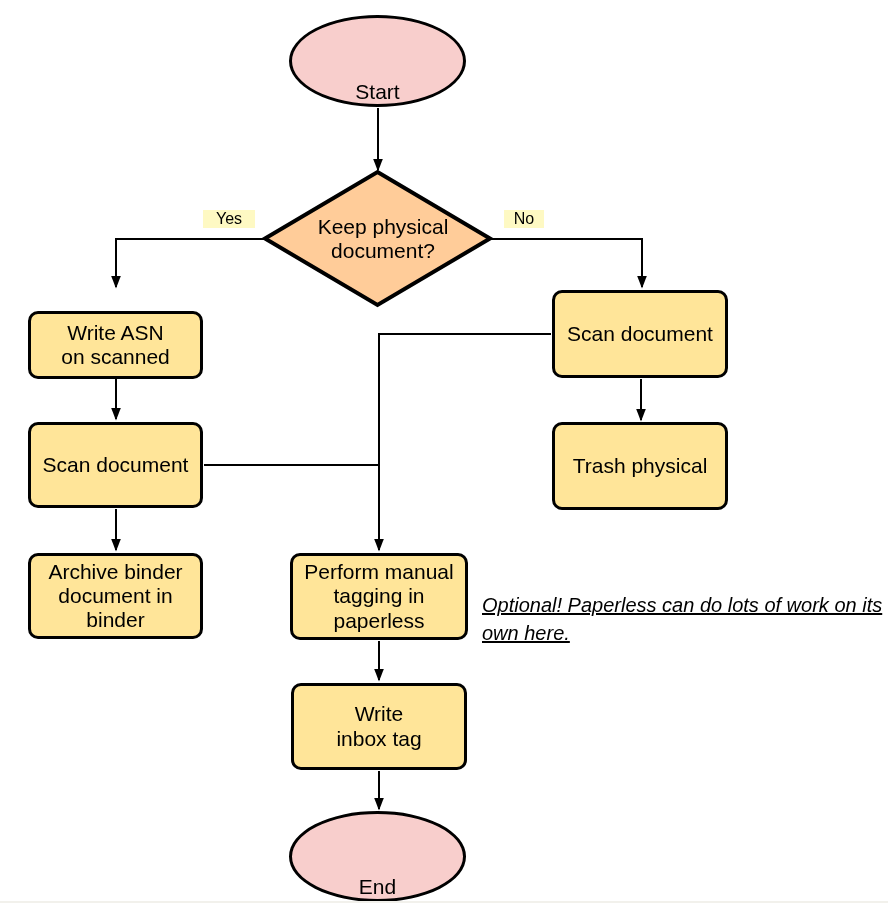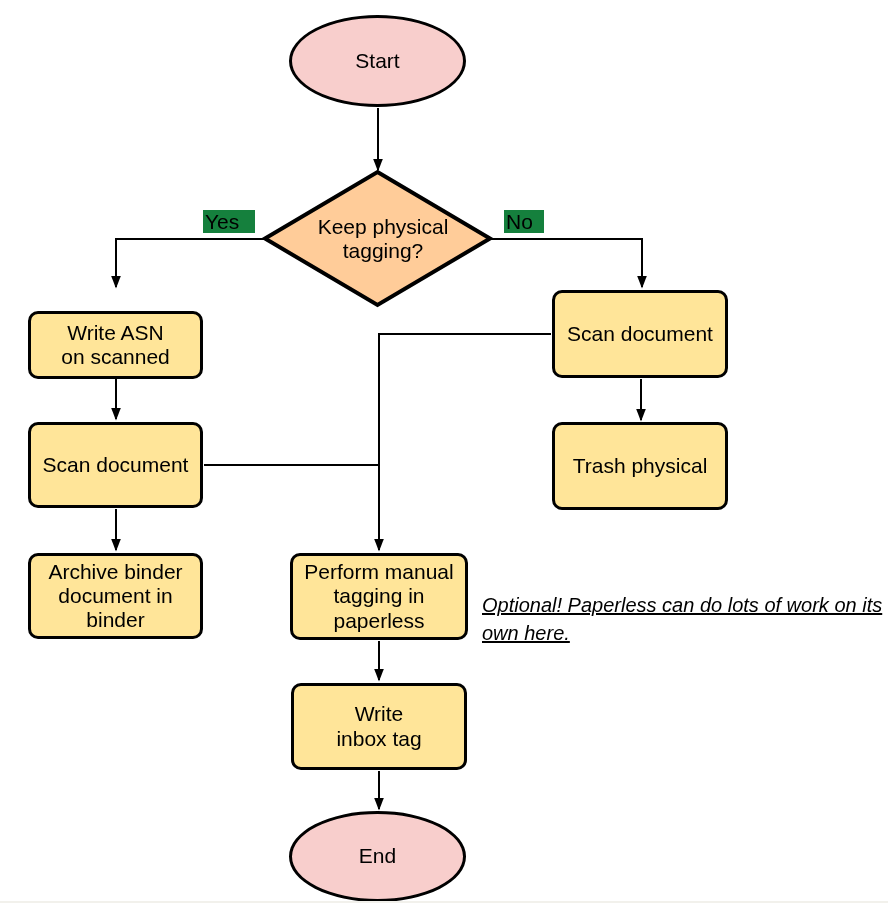--- a/index.html
+++ b/index.html
@@ -6,25 +6,25 @@
   .canvas{
     position:relative;width:888px;height:907px;background:#ffffff;
     font-family:"Liberation Sans",sans-serif;color:#000;overflow:hidden;
   }
   .edges{position:absolute;left:0;top:0;width:888px;height:907px;}
   .node{
     position:absolute;display:flex;align-items:center;justify-content:center;
     text-align:center;font-size:21px;line-height:1.15;box-sizing:border-box;
   }
   .process{background:#ffe599;border:3px solid #000;border-radius:10px;}
-  .terminal{background:#f8cecc;border:3px solid #000;border-radius:50%;}
+  .terminal{background:#f8cecc;border:3px solid #000;border-radius:50%;align-items:flex-end;}
   .decision-text{position:absolute;background:transparent;}
   .edge-label{
-    position:absolute;font-size:21px;line-height:1.1;text-align:left;
-    background:#15803d;padding:0 2px;
+    position:absolute;font-size:16px;line-height:1.1;text-align:center;
+    background:#fef9c3;padding:0 2px;
   }
   .annotation{
     position:absolute;left:482px;top:591px;width:406px;
     font-size:20px;font-style:italic;line-height:1.42;text-align:left;text-decoration:underline;
   }
   .bottom-strip{
     position:absolute;left:0;top:901px;width:888px;height:2px;background:#f2f1ec;
   }
 </style>
 </head>
@@ -53,21 +53,21 @@
     <polygon points="377.5,172 490,238.5 377.5,305 265,238.5" fill="#ffcc99" stroke="#000" stroke-width="4"></polygon>
   </svg>
 
   <div class="node terminal" style="left:289px;top:15px;width:177px;height:92px;">
     <span>Start</span>
   </div>
 
   <div class="node decision-text" style="left:280px;top:194px;width:206px;height:90px;">
     <span>
       <span>Keep physical</span><br>
-      <span>tagging?</span>
+      <span>document?</span>
     </span>
   </div>
 
   <div class="edge-label" style="left:203px;top:210px;width:48px;">Yes</div>
   <div class="edge-label" style="left:504px;top:210px;width:36px;">No</div>
 
   <div class="node process" style="left:28px;top:272px;width:175px;height:68px;margin-top:39px;">
     <span>
       <span>Write ASN</span><br>
       <span>on scanned</span>

